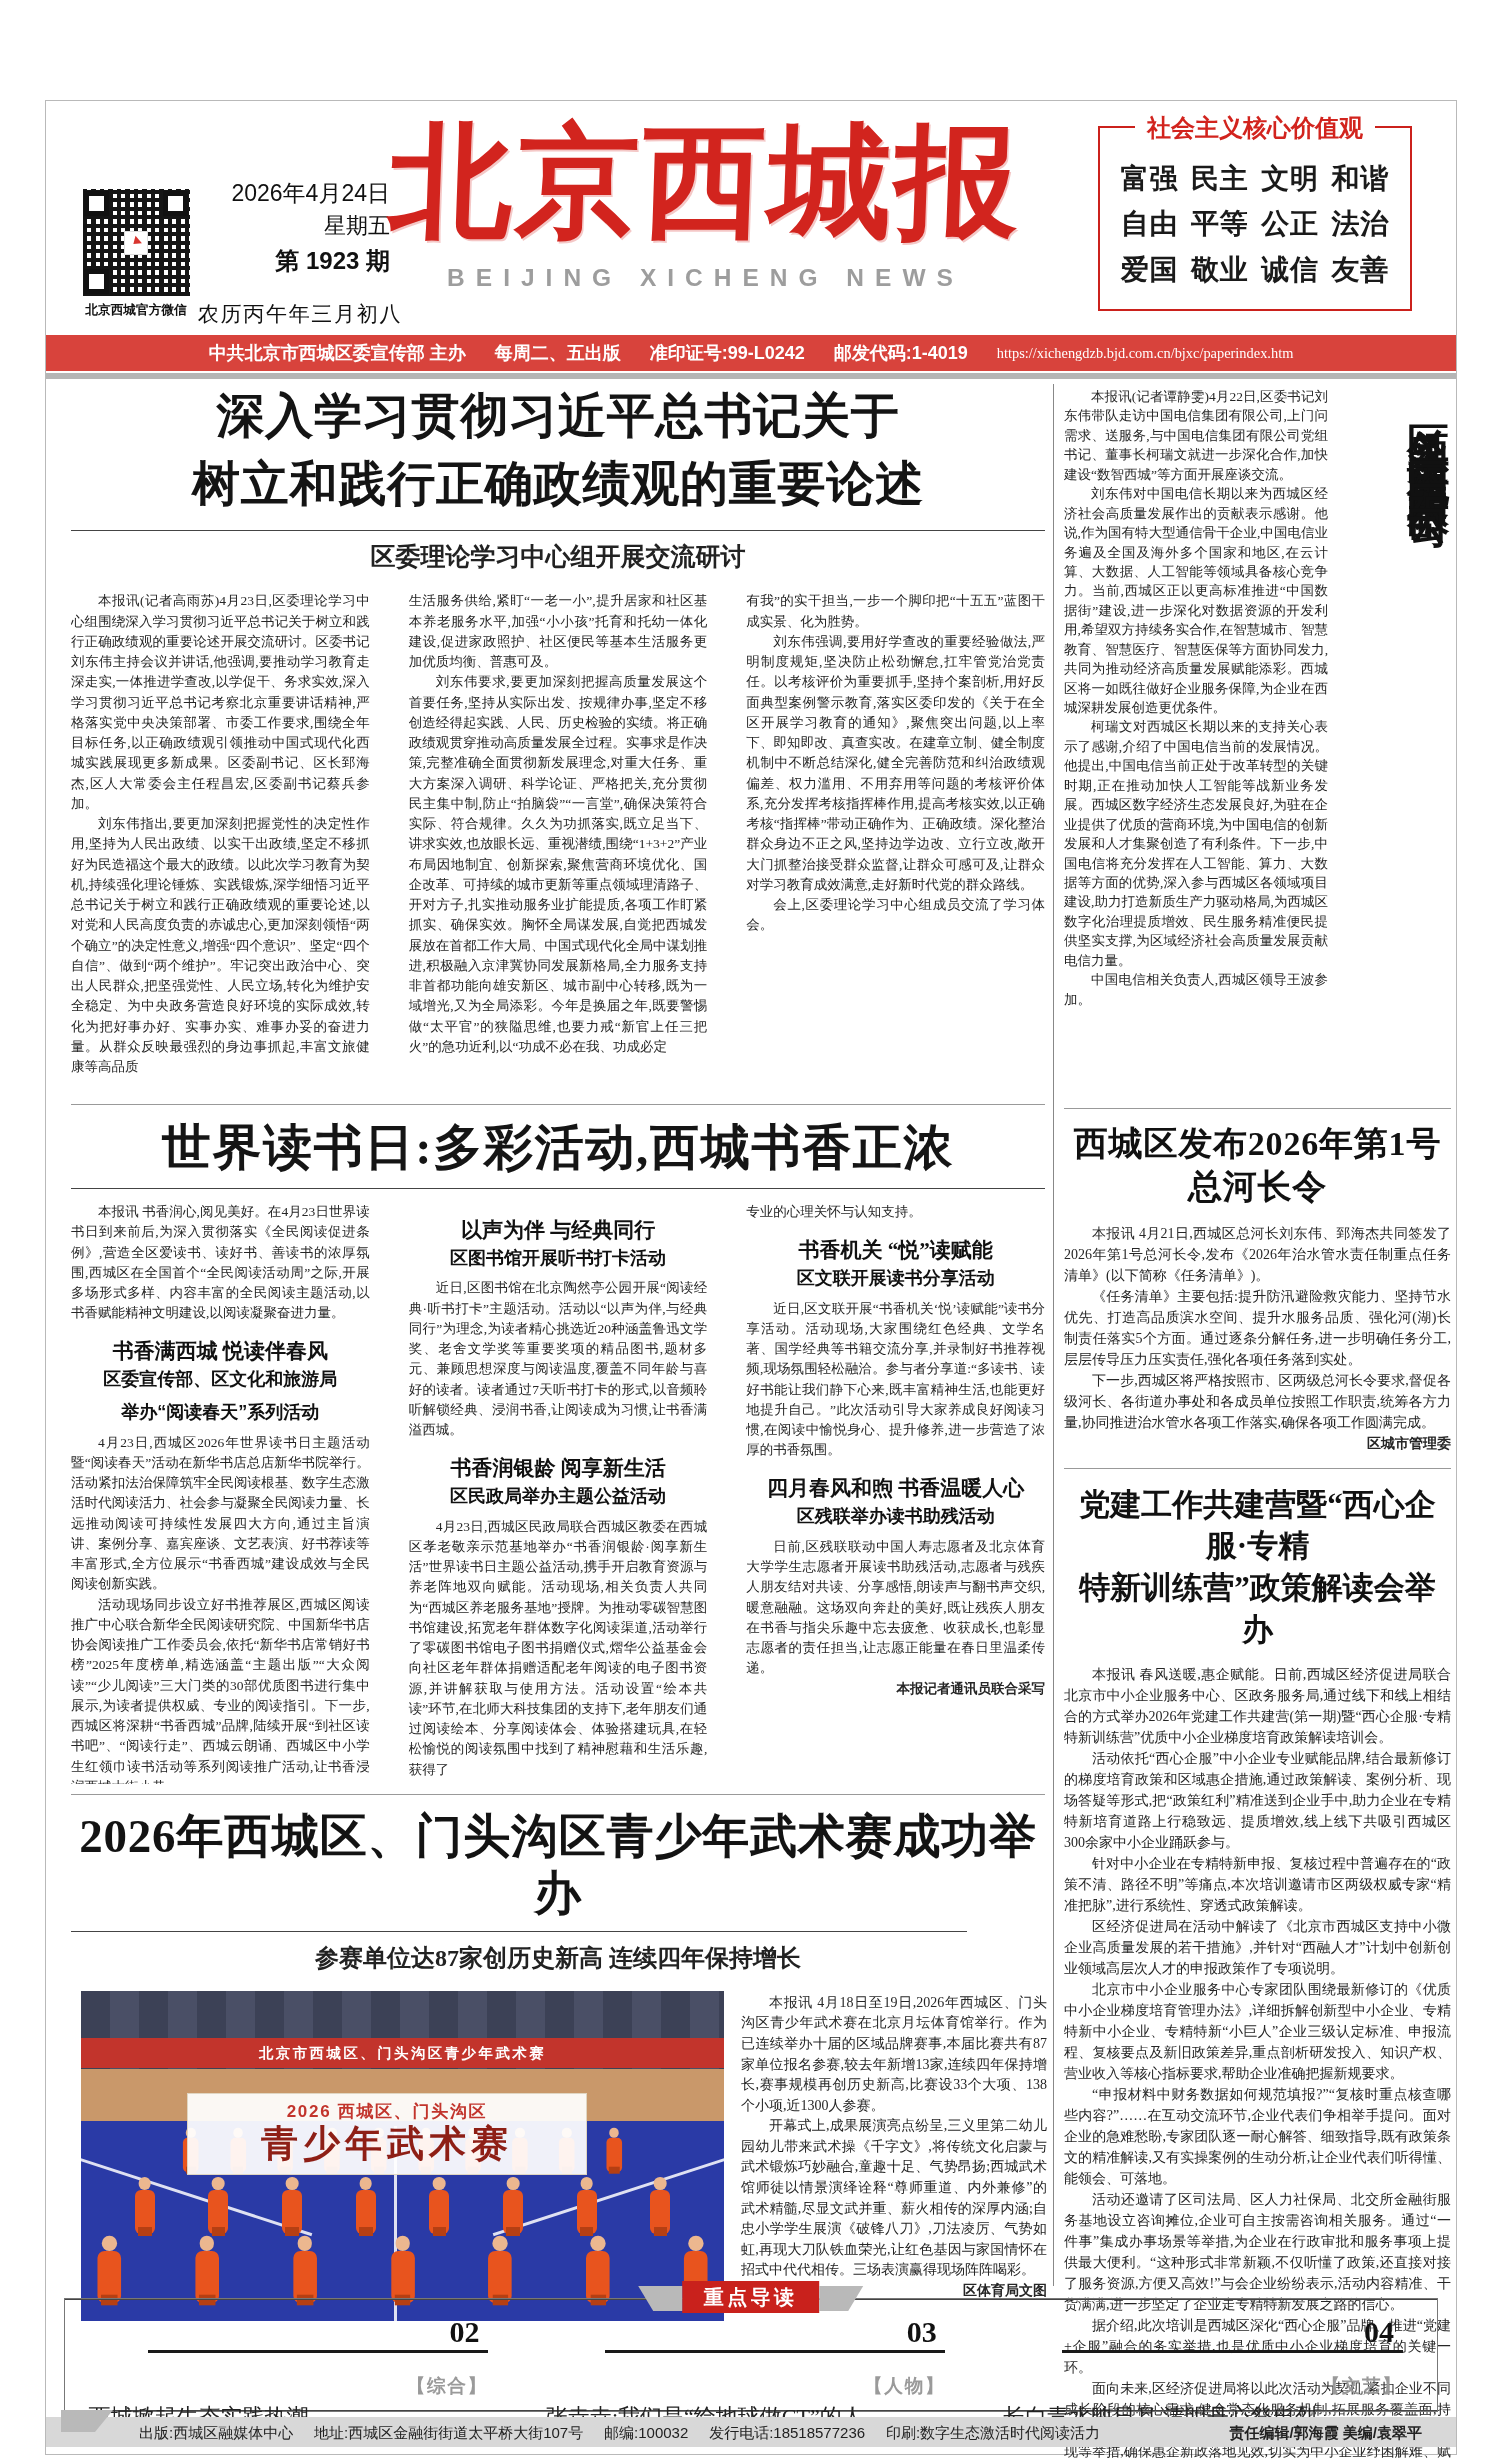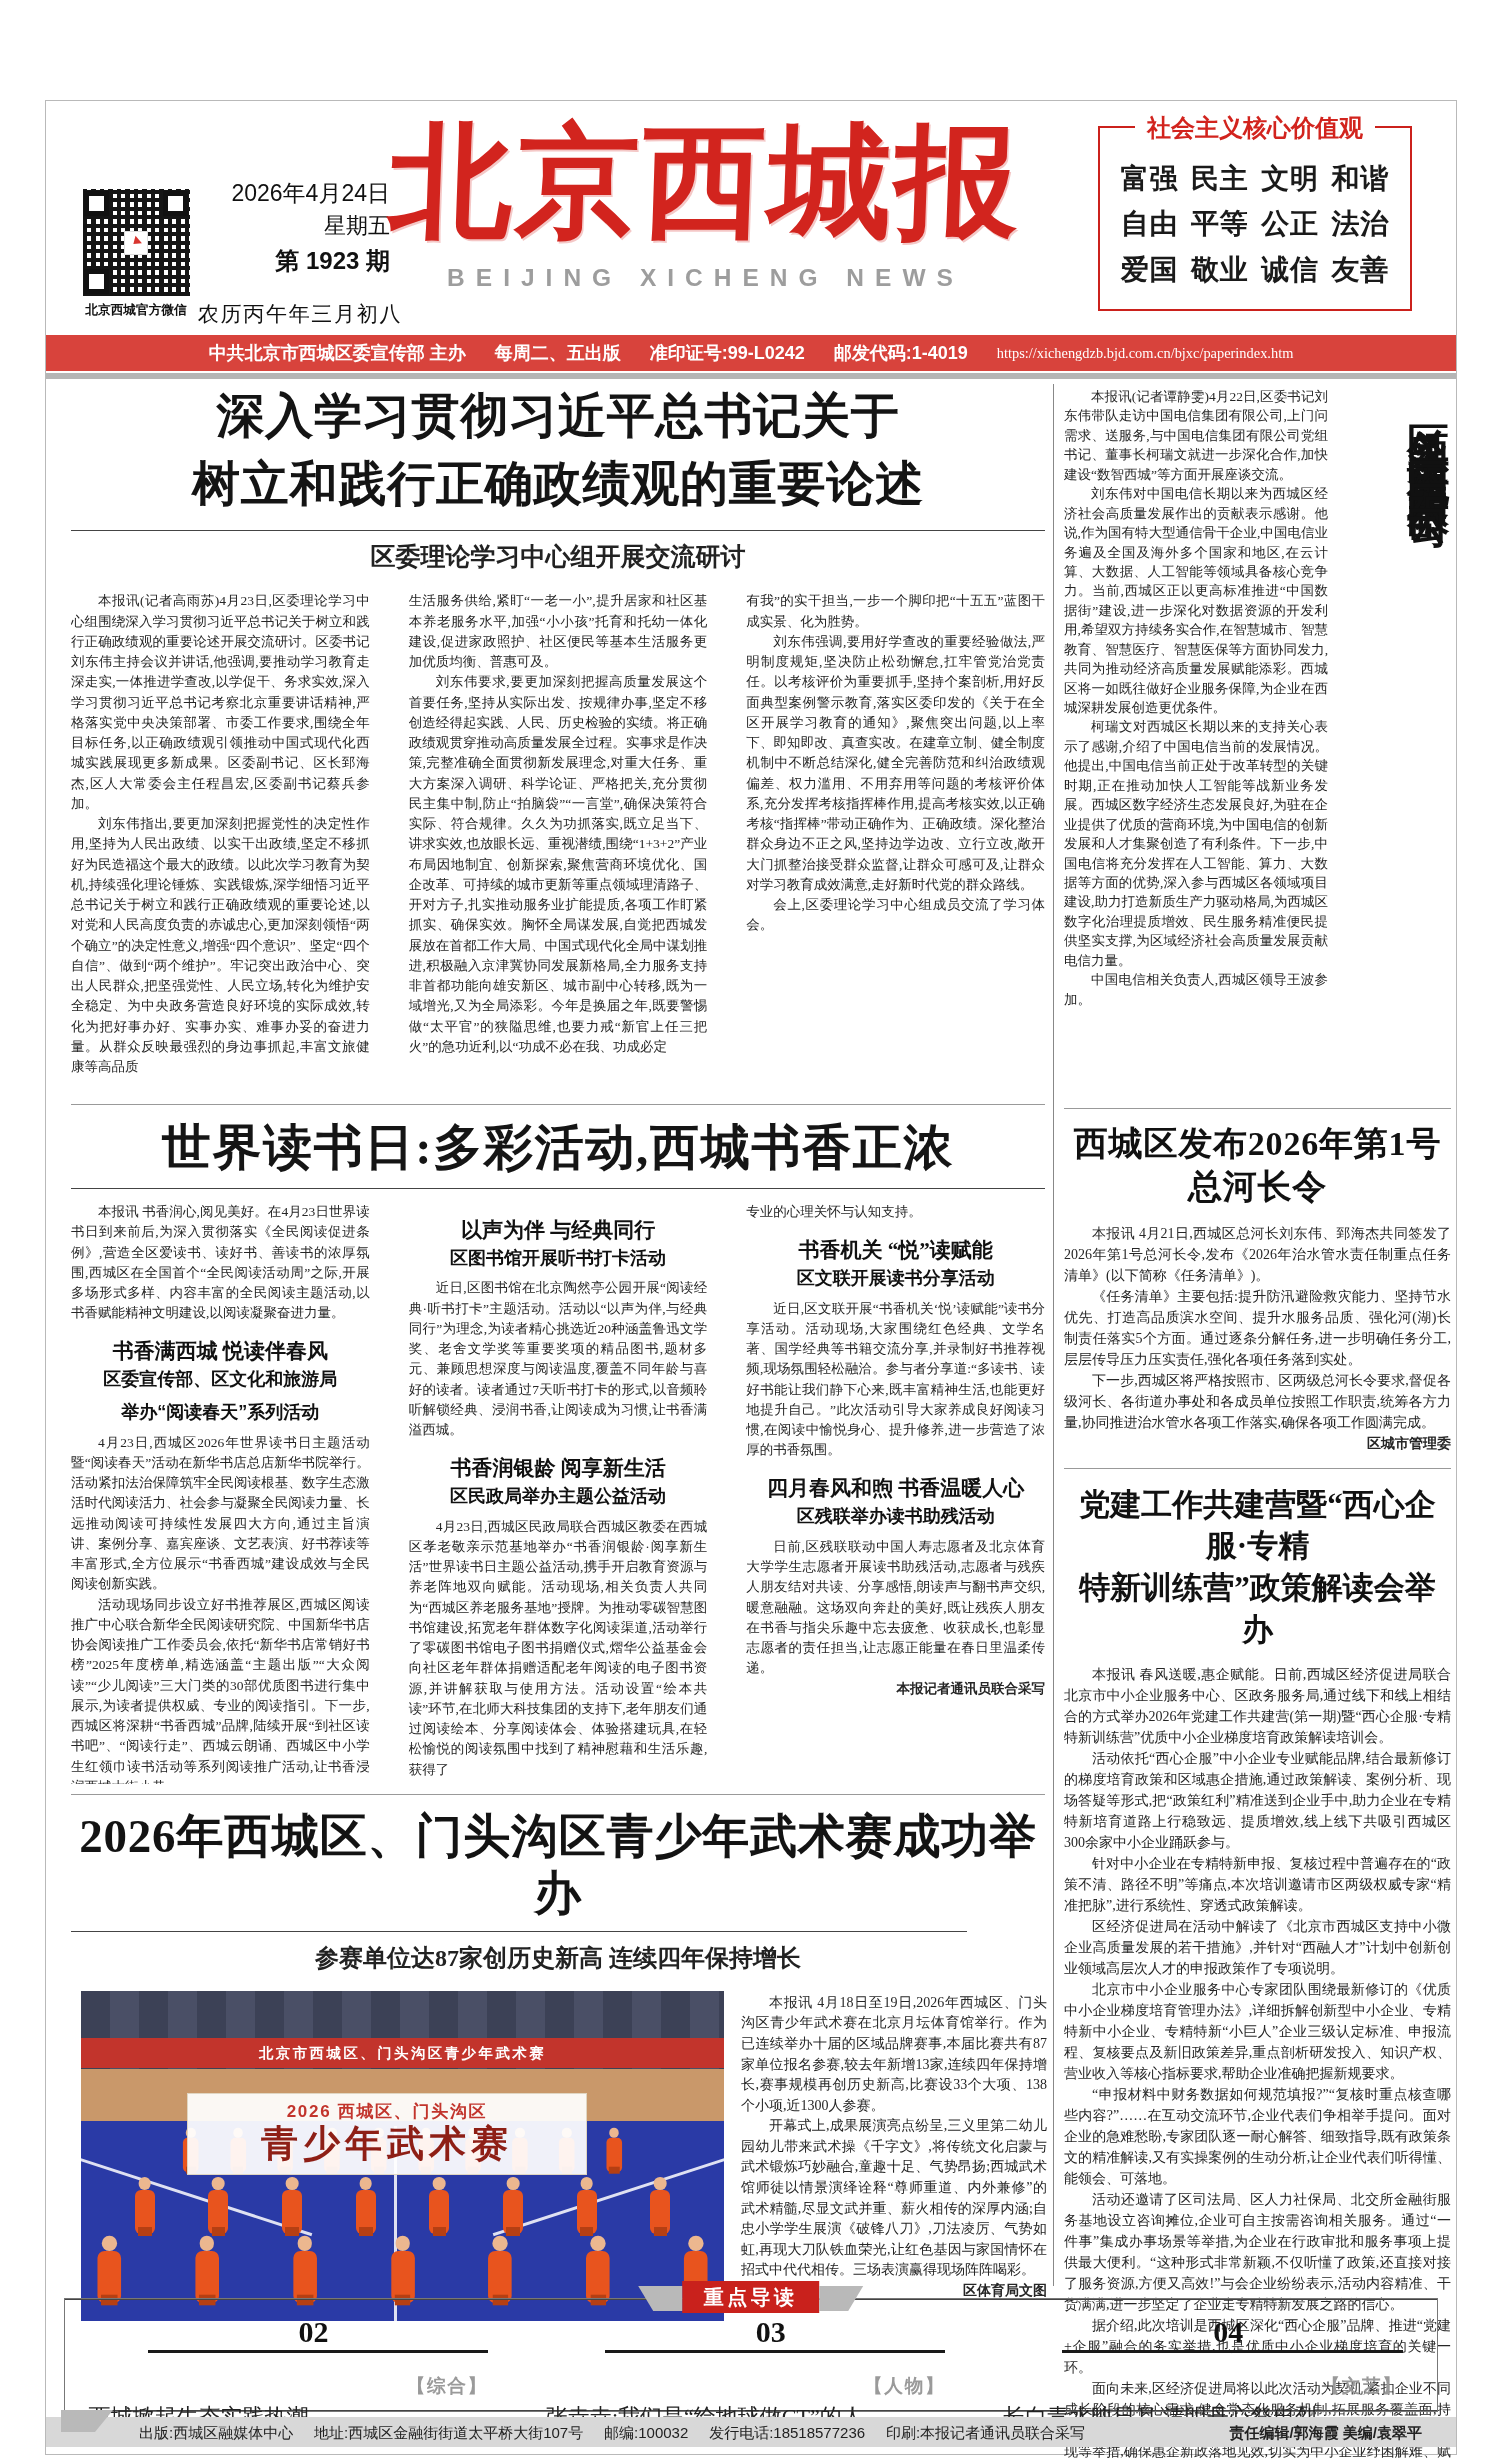--- a/index.html
+++ b/index.html
@@ -86,21 +86,21 @@
   .rc-body p{font-size:14px;}
 
   
   .digest{position:absolute;left:18.6px;top:2198px;width:1372px;height:112px;border:1.7px solid #444;border-left:none;border-right:none;outline:0.8px solid #777;padding-top:12px;box-sizing:border-box;}
   .badge{position:absolute;left:50%;top:-18.6px;transform:translateX(-50%);background:#c9211c;color:#fff;padding:6px 22px;font:800 20px/1 "Liberation Sans","DejaVu Sans",sans-serif;letter-spacing:3.4px;}
   .badge:before,.badge:after{content:"";position:absolute;top:5px;border-top:25px solid #b9b9b9;}
   .badge:before{left:-44px;border-left:15px solid transparent;width:29px;}
   .badge:after{right:-44px;border-right:15px solid transparent;width:29px;}
   .dgrow{display:flex;height:100%;}
   .dgitem{flex:1;position:relative;padding:3.4px 34px 0 24px;}
-  .dgnum{font-weight:800;font-size:30px;text-align:center;line-height:1.1;color:#111;border-bottom:3.4px solid #1a1a1a;padding:0 8.5px 1.7px 0;margin-left:59px;}
+  .dgnum{font-weight:800;font-size:30px;text-align:right;line-height:1.1;color:#111;border-bottom:3.4px solid #1a1a1a;padding:0 8.5px 1.7px 0;margin-left:59px;}
   .dgcat{text-align:right;color:#9a9a9a;font:700 18.6px/1.5 "Liberation Sans",sans-serif;letter-spacing:1.7px;margin-top:19px;}
   .dgtitle{font-size:22px;color:#222;margin-top:1.7px;}
 
   
   .footerbar{position:absolute;left:0;bottom:6.8px;width:100%;height:30px;background:#d8d8d8;display:flex;align-items:center;justify-content:space-between;padding:0 34px 0 93px;box-sizing:border-box;font:500 15px/1 "Liberation Sans","DejaVu Sans",sans-serif;color:#222;}
   .footerbar:before{content:"";position:absolute;left:15px;top:-6.8px;border-top:22px solid #b9b9b9;border-right:18.6px solid transparent;width:34px;}
   .bold{font-weight:700;}
 </style>
 </head>
 <body>
@@ -340,20 +340,20 @@
         </div>
       </div>
     </div>
 
     <div class="footerbar">
       <span>
         <span>出版:西城区融媒体中心</span>&nbsp;&nbsp;&nbsp;&nbsp;
         <span>地址:西城区金融街街道太平桥大街107号</span>&nbsp;&nbsp;&nbsp;&nbsp;
         <span>邮编:100032</span>&nbsp;&nbsp;&nbsp;&nbsp;
         <span>发行电话:18518577236</span>&nbsp;&nbsp;&nbsp;&nbsp;
-        <span>印刷:本报记者通讯员联合采写</span>
+        <span>印刷:数字生态激活时代阅读活力</span>
       </span>
       <span class="bold">责任编辑/郭海霞    美编/袁翠平</span>
     </div>
 
   </div>
 </div>
 
 
 </body></html>

